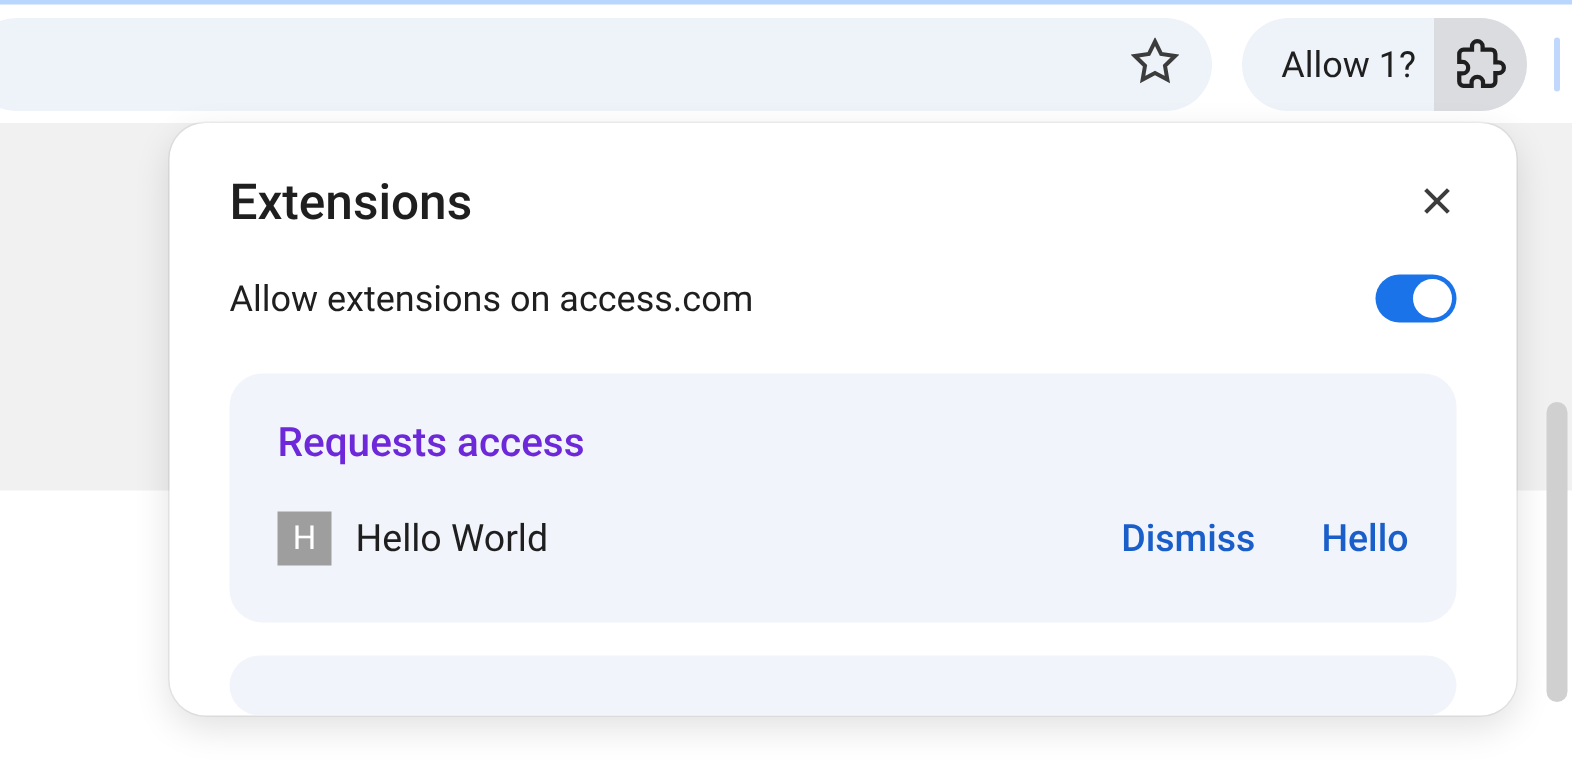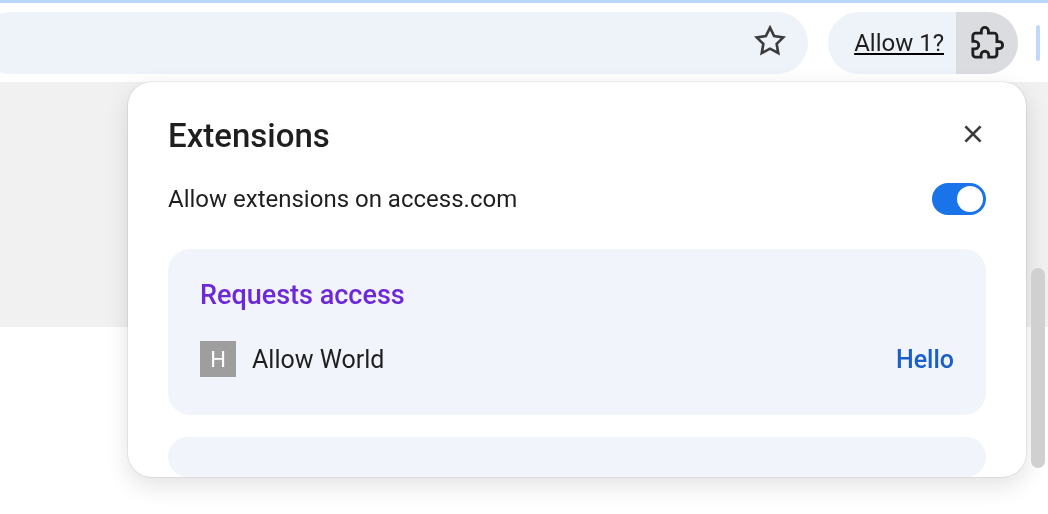--- a/index.html
+++ b/index.html
@@ -16,21 +16,20 @@
       overflow: hidden;
     }
     .browser-chrome {
       height: 82px;
       background: #fff;
       border-top: 3px solid #b9d6ff;
       display: flex;
       align-items: center;
       padding: 0;
       position: relative;
-      text-decoration: underline;
     }
     .address-bar {
       height: 62px;
       background: #eef2f9;
       border-radius: 31px;
       flex: 1;
       margin: 0 20px 0 0;
       display: flex;
       align-items: center;
       justify-content: flex-end;
@@ -80,21 +79,21 @@
       position: absolute;
       top: 82px;
       left: 0;
       width: 100%;
       height: 245px;
       background: #f1f1f1;
     }
     .popup {
       position: absolute;
       top: 82px;
-      left: 128px;
+      left: 113px;
       width: 898px;
       background: #fff;
       border-radius: 24px;
       box-shadow: 0 0 0 1px rgba(0,0,0,0.06), 0 8px 24px rgba(0,0,0,0.12);
       padding: 0;
       overflow: hidden;
     }
     .popup-header {
       display: flex;
       align-items: center;
@@ -237,21 +236,22 @@
     <div class="allow-text">Allow extensions on access.com</div>
     <div class="toggle">
       <div class="toggle-knob"></div>
     </div>
   </div>
 
   <div class="request-card">
     <div class="card-title">Requests access</div>
     <div class="ext-row">
       <div class="ext-icon">H</div>
-      <div class="ext-name">Allow World</div>
+      <div class="ext-name">Hello World</div>
+      <button class="link-btn">Dismiss</button>
       <button class="link-btn">Hello</button>
     </div>
   </div>
 
   <div class="second-card"></div>
 </div>
 
 <div class="scrollbar"></div>
 
 </body></html>

